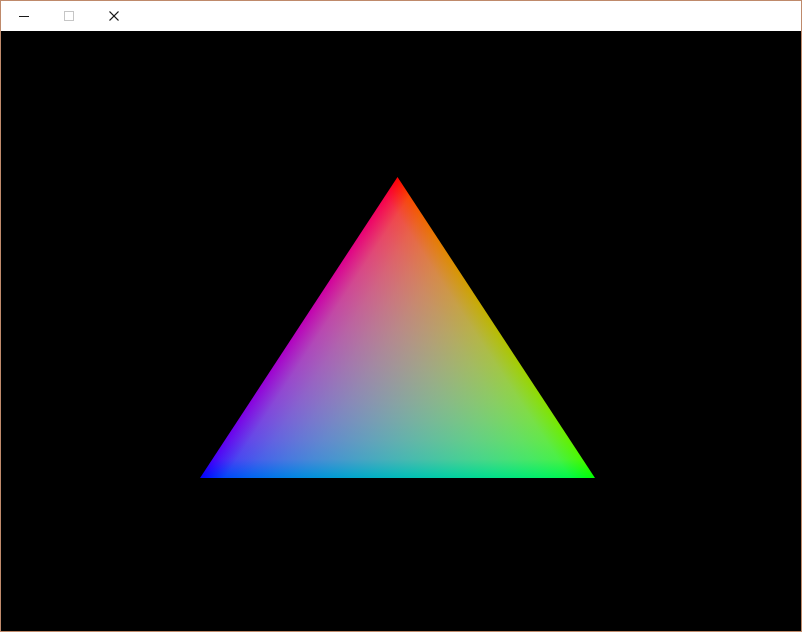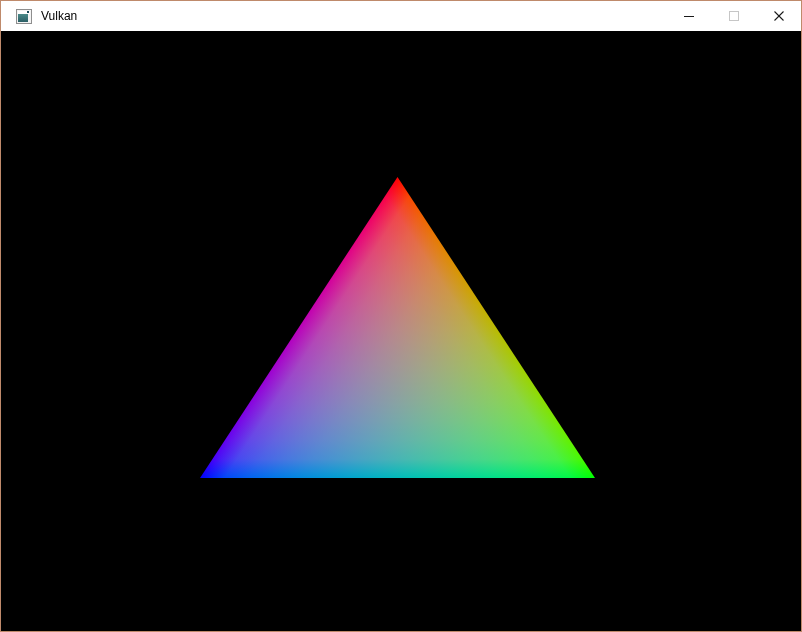--- a/index.html
+++ b/index.html
@@ -97,27 +97,20 @@
     width: 395px;
     height: 301px;
   }
 </style>
 </head>
 <body>
 
 <div class="window">
 
   <div class="titlebar">
-    <div class="titlebar-left">
-      <div class="app-icon">
-        <div class="ai-title"></div>
-        <div class="ai-body"></div>
-      </div>
-      <span class="window-title">Vulkan</span>
-    </div>
 
     <div class="caption-controls">
       <button class="caption-btn">
         <svg width="10" height="10" viewBox="0 0 10 10">
           <line x1="0" y1="5.5" x2="10" y2="5.5" stroke-width="1" stroke="#1a1a1a"></line>
         </svg>
       </button>
       <button class="caption-btn" disabled="">
         <svg width="10" height="10" viewBox="0 0 10 10">
           <rect x="0.5" y="0.5" width="9" height="9" fill="none" stroke-width="1" stroke="#c6c6c6"></rect>

